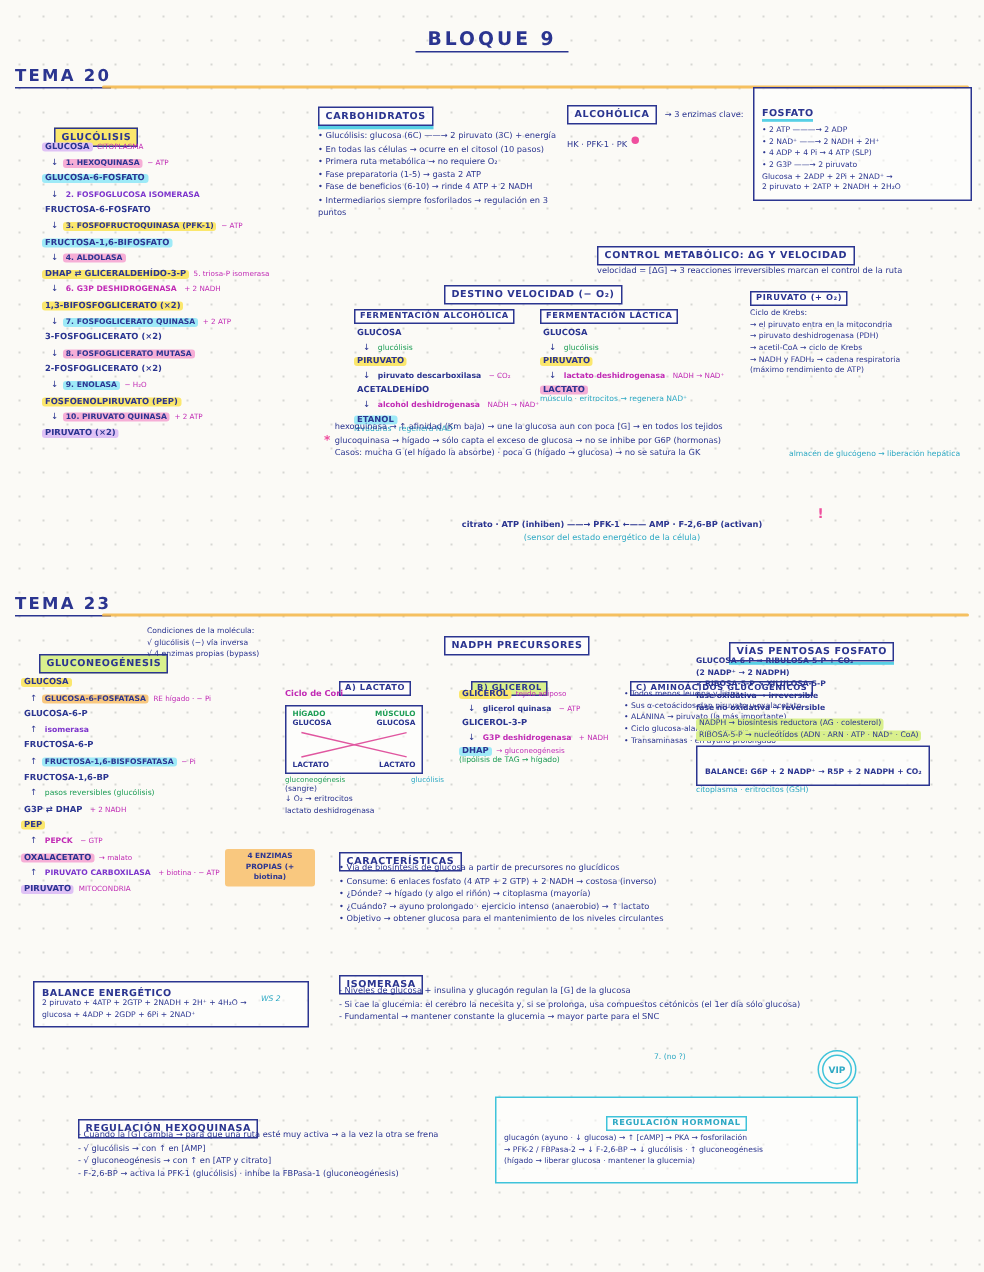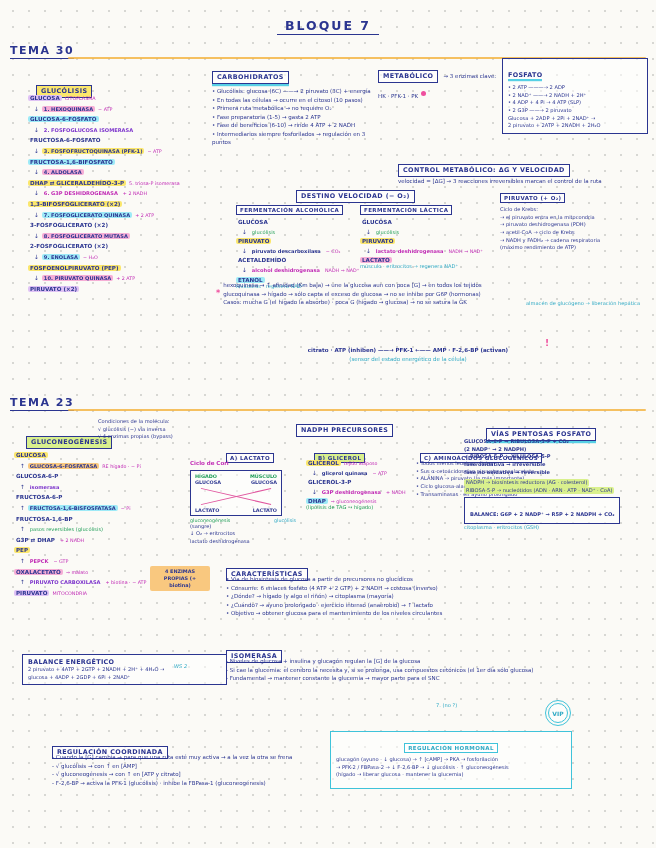--- a/index.html
+++ b/index.html
@@ -76,21 +76,21 @@
   #hk{left:216px;top:281px;width:308px}
   #hkside{left:526px;top:300px;width:116px}
   #pfk{left:252px;top:346px;width:312px;text-align:center}
   #excl{left:545px;top:338px;font-size:9px;color:#ef4f9e;font-weight:bold}
   #t21{left:10px;top:396px}
   #t21r{left:68px;top:409px;width:578px}
   #gngt{left:26px;top:429px}
   #gngcond{left:98px;top:418px;width:120px}
   #gngc{left:14px;top:452px;width:190px}
   #gngside{left:150px;top:566px}
-  #bal21{left:22px;top:654px;width:205px}
+  #bal21{left:22px;top:654px;width:184px}
   #otros{left:296px;top:417px}
   #lact{left:226px;top:445px}
   #cori{left:190px;top:459px;width:106px}
   #glic{left:314px;top:445px}
   #glicc{left:306px;top:460px;width:120px}
   #aa{left:420px;top:445px}
   #aalist{left:416px;top:460px;width:130px}
   #pentt{left:486px;top:421px}
   #pent{left:464px;top:438px;width:184px}
   #carac{left:226px;top:561px}
@@ -103,24 +103,24 @@
   #vip{left:548px;top:703px}
   #qmark{left:436px;top:702px}
   #wsmark{left:174px;top:663px;font-style:italic}
 </style>
 </head>
 <body>
 
 <div class="page">
 
   <div id="title" class="abs">
-    <span class="maintitle">BLOQUE 7</span>
-  </div>
-
-  <div id="t20" class="abs tema">TEMA 30</div>
+    <span class="maintitle">BLOQUE 9</span>
+  </div>
+
+  <div id="t20" class="abs tema">TEMA 20</div>
   <div id="t20r" class="abs rule"></div>
 
   <div id="glyt" class="abs">
     <span class="hdr y">GLUCÓLISIS</span>
   </div>
 
   <div id="glyc" class="abs chain">
 
       <div class="crow met hl-v">
         <span class="cnode">GLUCOSA</span>
@@ -225,21 +225,21 @@
       <div class="ln">• Glucólisis: glucosa (6C) ——→ 2 piruvato (3C) + energía</div>
         <div class="ln">• En todas las células → ocurre en el citosol (10 pasos)</div>
         <div class="ln">• Primera ruta metabólica → no requiere O₂</div>
         <div class="ln">• Fase preparatoria (1-5) → gasta 2 ATP</div>
         <div class="ln">• Fase de beneficios (6-10) → rinde 4 ATP + 2 NADH</div>
         <div class="ln">• Intermediarios siempre fosforilados → regulación en 3 puntos</div>
     </div>
   </div>
 
   <div id="reg" class="abs">
-    <span class="hdr">METABÓLICO</span>
+    <span class="hdr">ALCOHÓLICA</span>
     <span class="ln inline">→ 3 enzimas clave: HK · PFK-1 · PK</span><span class="pinkdot"></span>
   </div>
 
   <div id="bal" class="abs nbox">
     <div><span class="hdr-plain u-cyn">FOSFATO</span></div>
     <div style="margin-top:3px">
       <div class="ln sm">• 2 ATP ———→ 2 ADP</div>
         <div class="ln sm">• 2 NAD⁺ ——→ 2 NADH + 2H⁺</div>
         <div class="ln sm">• 4 ADP + 4 Pi → 4 ATP (SLP)</div>
         <div class="ln sm">• 2 G3P ——→ 2 piruvato</div>
@@ -572,21 +572,21 @@
   <div id="gluce" class="abs">
     <span class="hdr">ISOMERASA</span>
   </div>
   <div id="glucel" class="abs">
     <div class="ln">- Niveles de glucosa + insulina y glucagón regulan la [G] de la glucosa</div>
       <div class="ln">- Si cae la glucemia: el cerebro la necesita y, si se prolonga, usa compuestos cetónicos (el 1er día sólo glucosa)</div>
       <div class="ln">- Fundamental → mantener constante la glucemia → mayor parte para el SNC</div>
   </div>
 
   <div id="regc" class="abs">
-    <span class="hdr">REGULACIÓN COORDINADA</span>
+    <span class="hdr">REGULACIÓN HEXOQUINASA</span>
   </div>
   <div id="regcl" class="abs">
     <div class="ln">- Cuando la [G] cambia → para que una ruta esté muy activa → a la vez la otra se frena</div>
       <div class="ln">- √ glucólisis → con ↑ en [AMP]</div>
       <div class="ln">- √ gluconeogénesis → con ↑ en [ATP y citrato]</div>
       <div class="ln">- F-2,6-BP → activa la PFK-1 (glucólisis) · inhibe la FBPasa-1 (gluconeogénesis)</div>
   </div>
 
   <div id="regh" class="abs nbox cyan">
     <div style="text-align:center;margin-bottom:2px">

